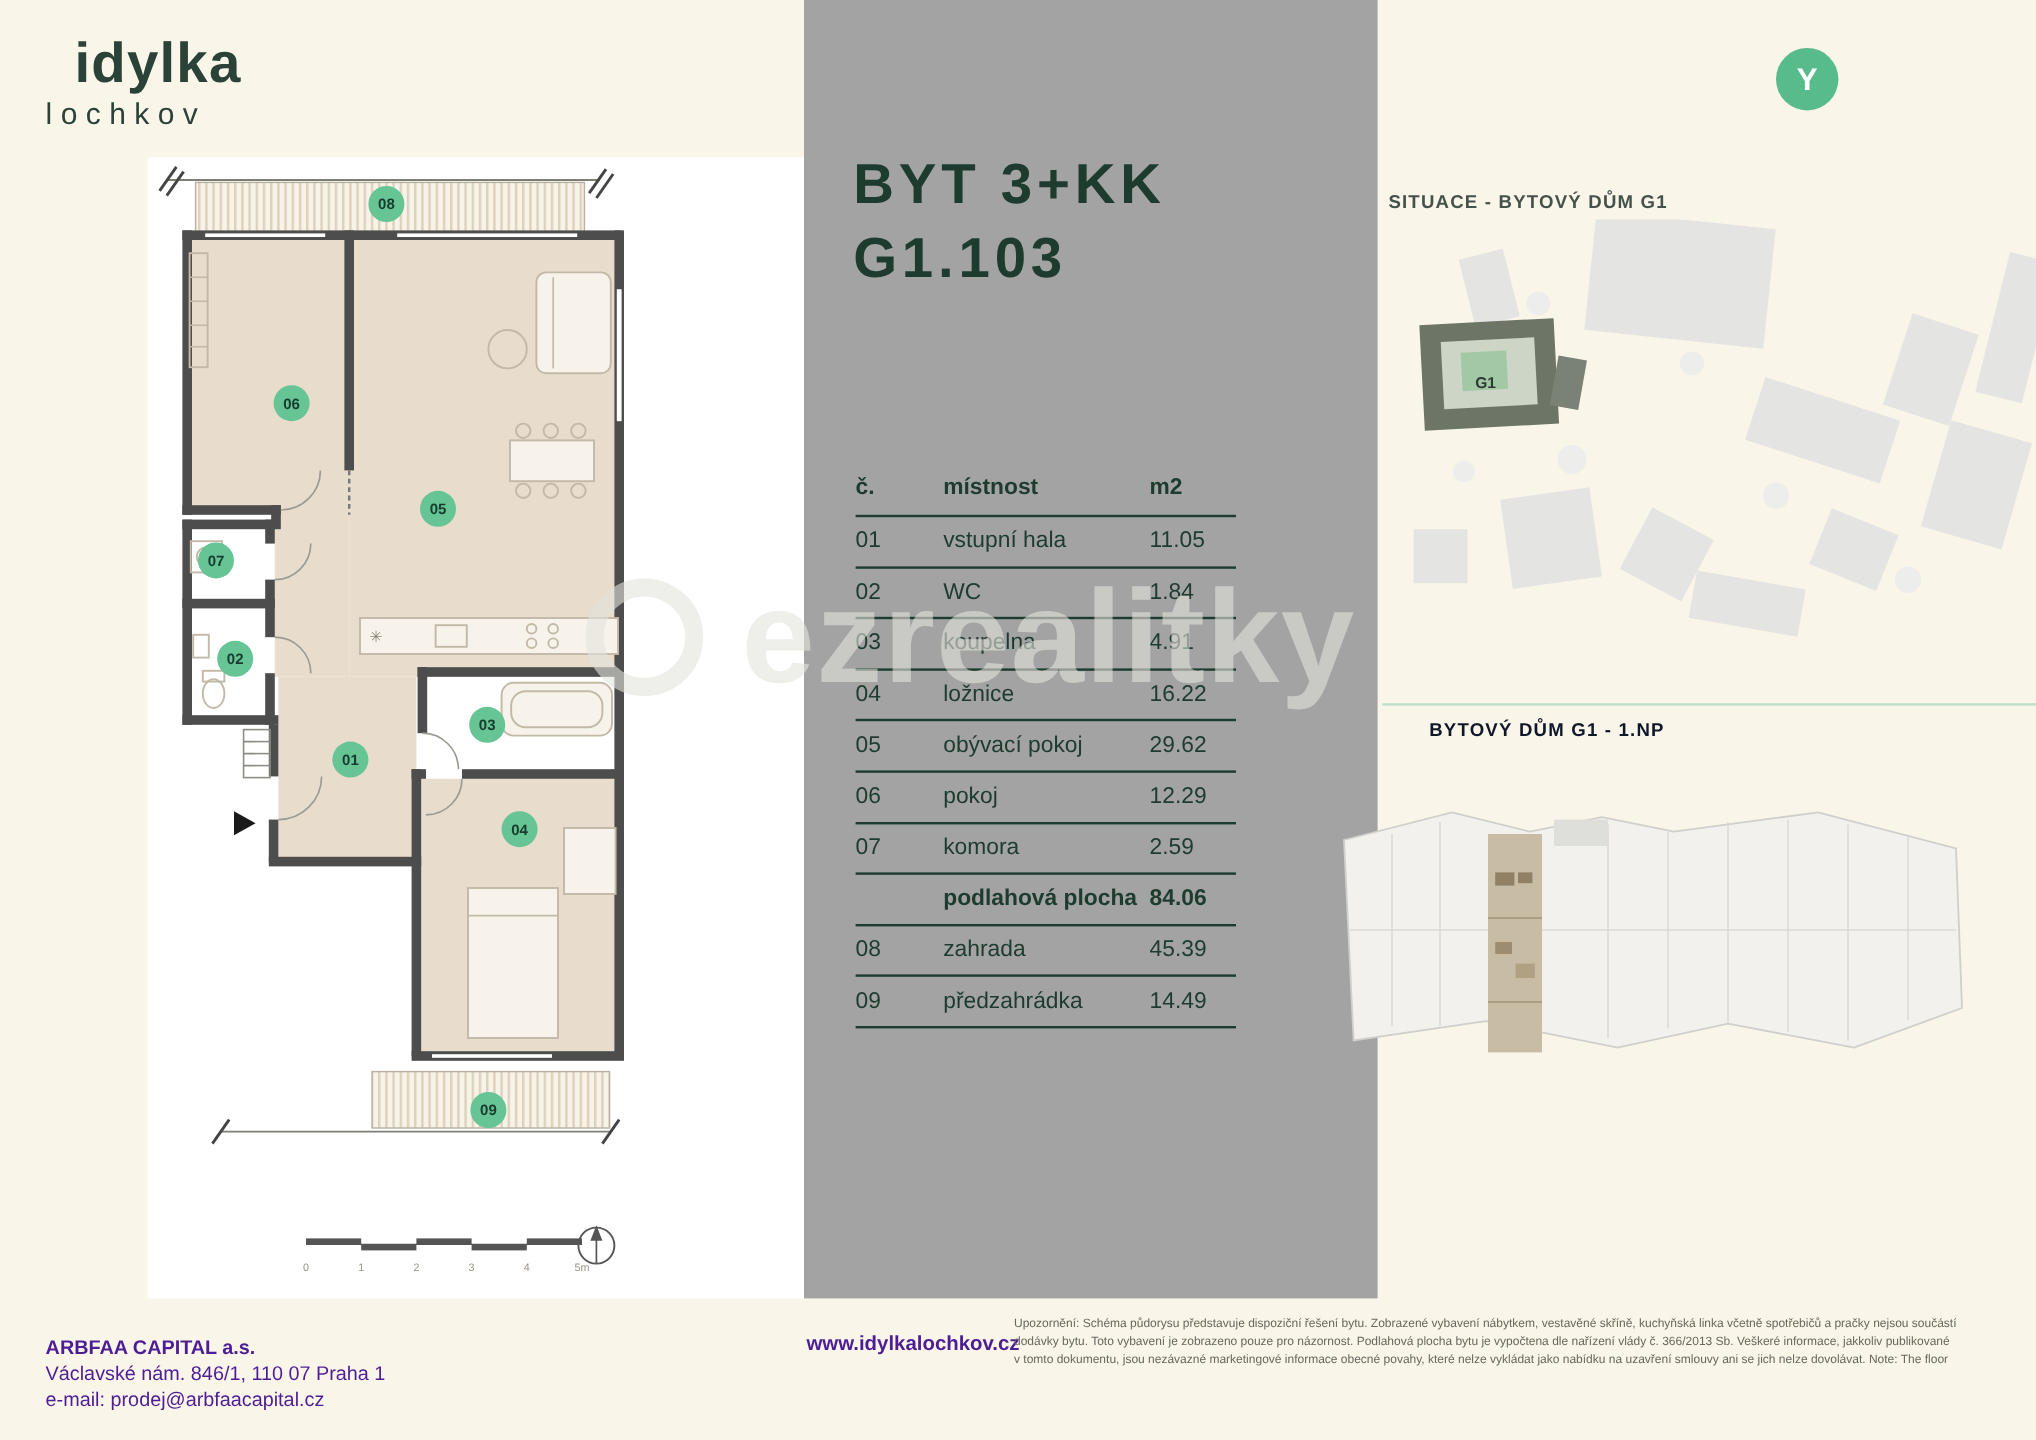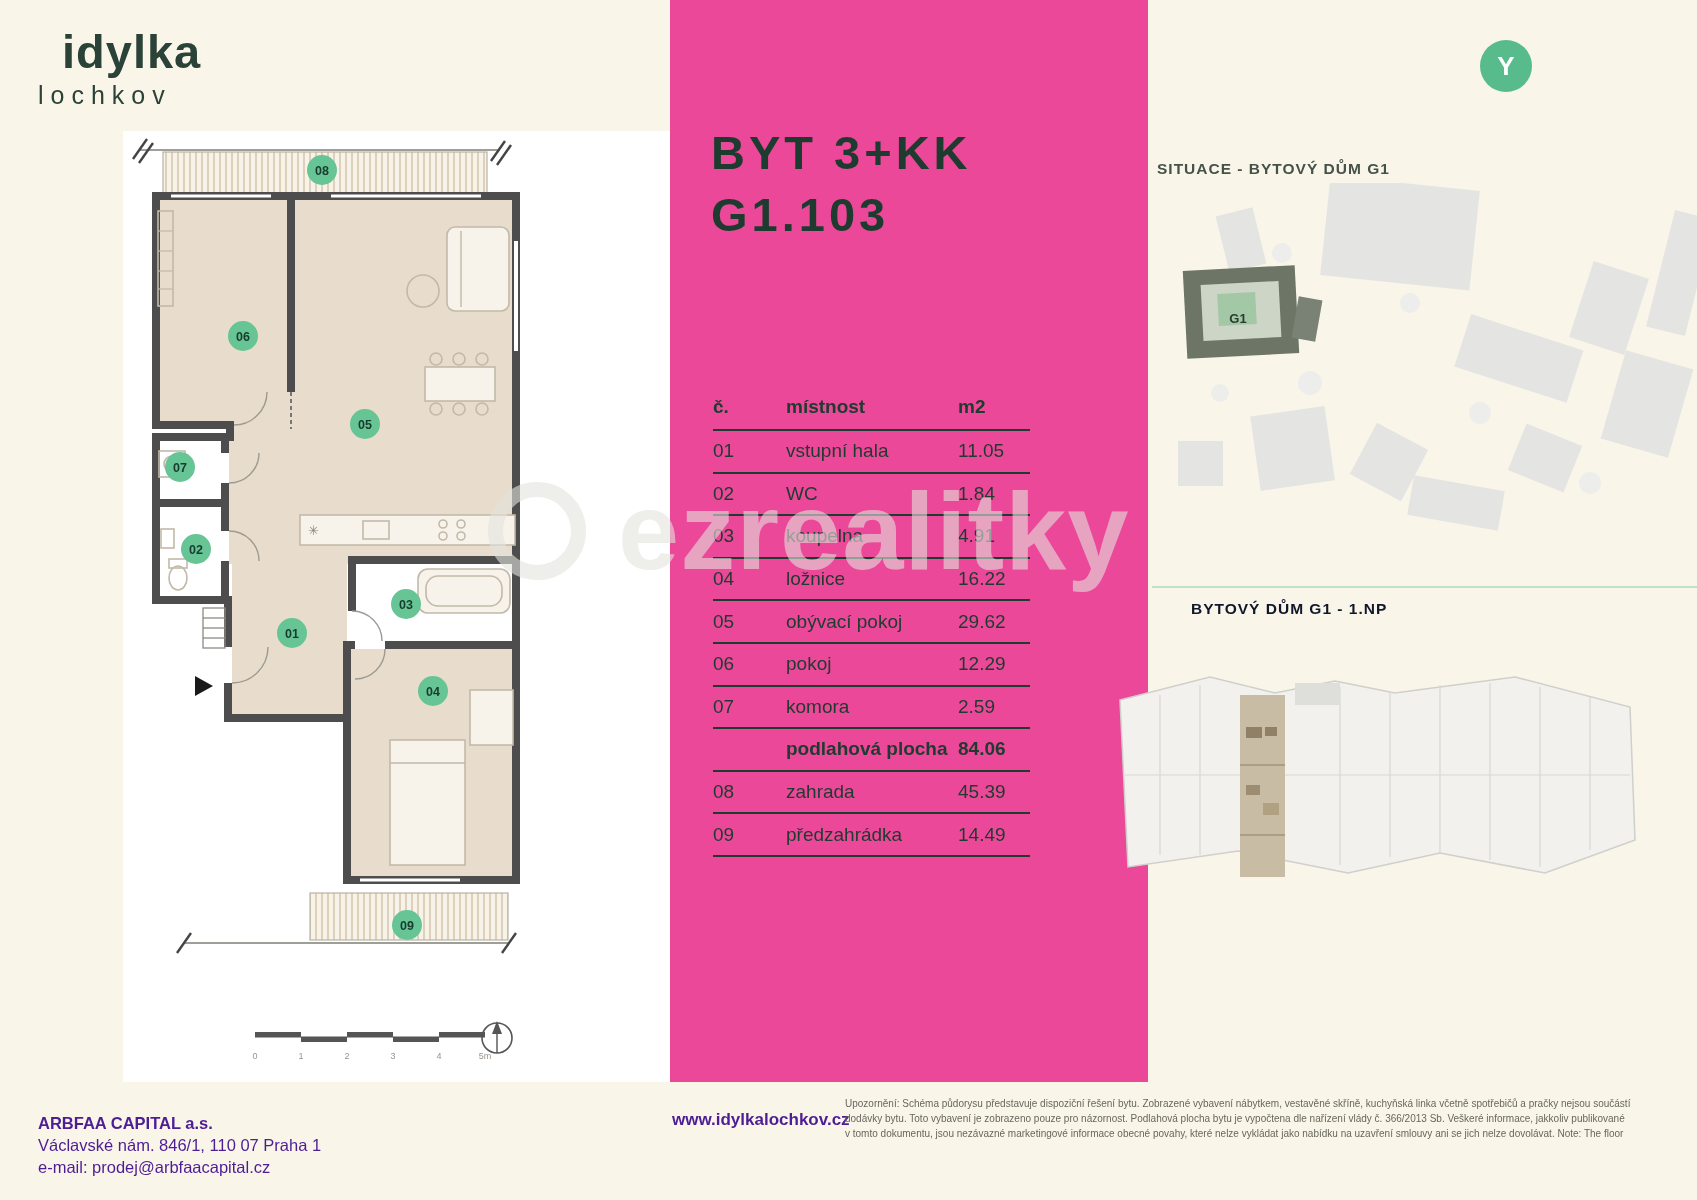--- a/index.html
+++ b/index.html
@@ -13,21 +13,21 @@
 
   
   .y-badge { position:absolute; left:1480px; top:40px; width:52px; height:52px; border-radius:50%;
              background:#58bb8c; color:#ffffff; font-size:26px; font-weight:700;
              display:flex; align-items:center; justify-content:center; }
 
   
   .white-panel { position:absolute; left:123px; top:131px; width:547px; height:951px; background:#ffffff; }
 
   
-  .green-panel { position:absolute; left:670px; top:0; width:478px; height:1082px; background:#ec4899; color:#1d3b2e; }
+  .green-panel { position:absolute; left:670px; top:0; width:478px; height:1082px; background:#a3a3a3; color:#1d3b2e; }
   .unit-title { position:absolute; left:41px; top:122px; font-size:47px; font-weight:700; letter-spacing:4px; line-height:62px; }
 
   .room-table { position:absolute; left:43px; top:385px; width:317px; font-size:19px; }
   .rt-row { display:flex; align-items:center; height:42.6px; border-bottom:2px solid #1d3b2e; }
   .rt-row.header { height:46px; font-weight:700; }
   .rt-row .c-num { width:73px; }
   .rt-row .c-name { flex:1; }
   .rt-row .c-area { width:72px; }
   .rt-row.bold { font-weight:700; }
 

